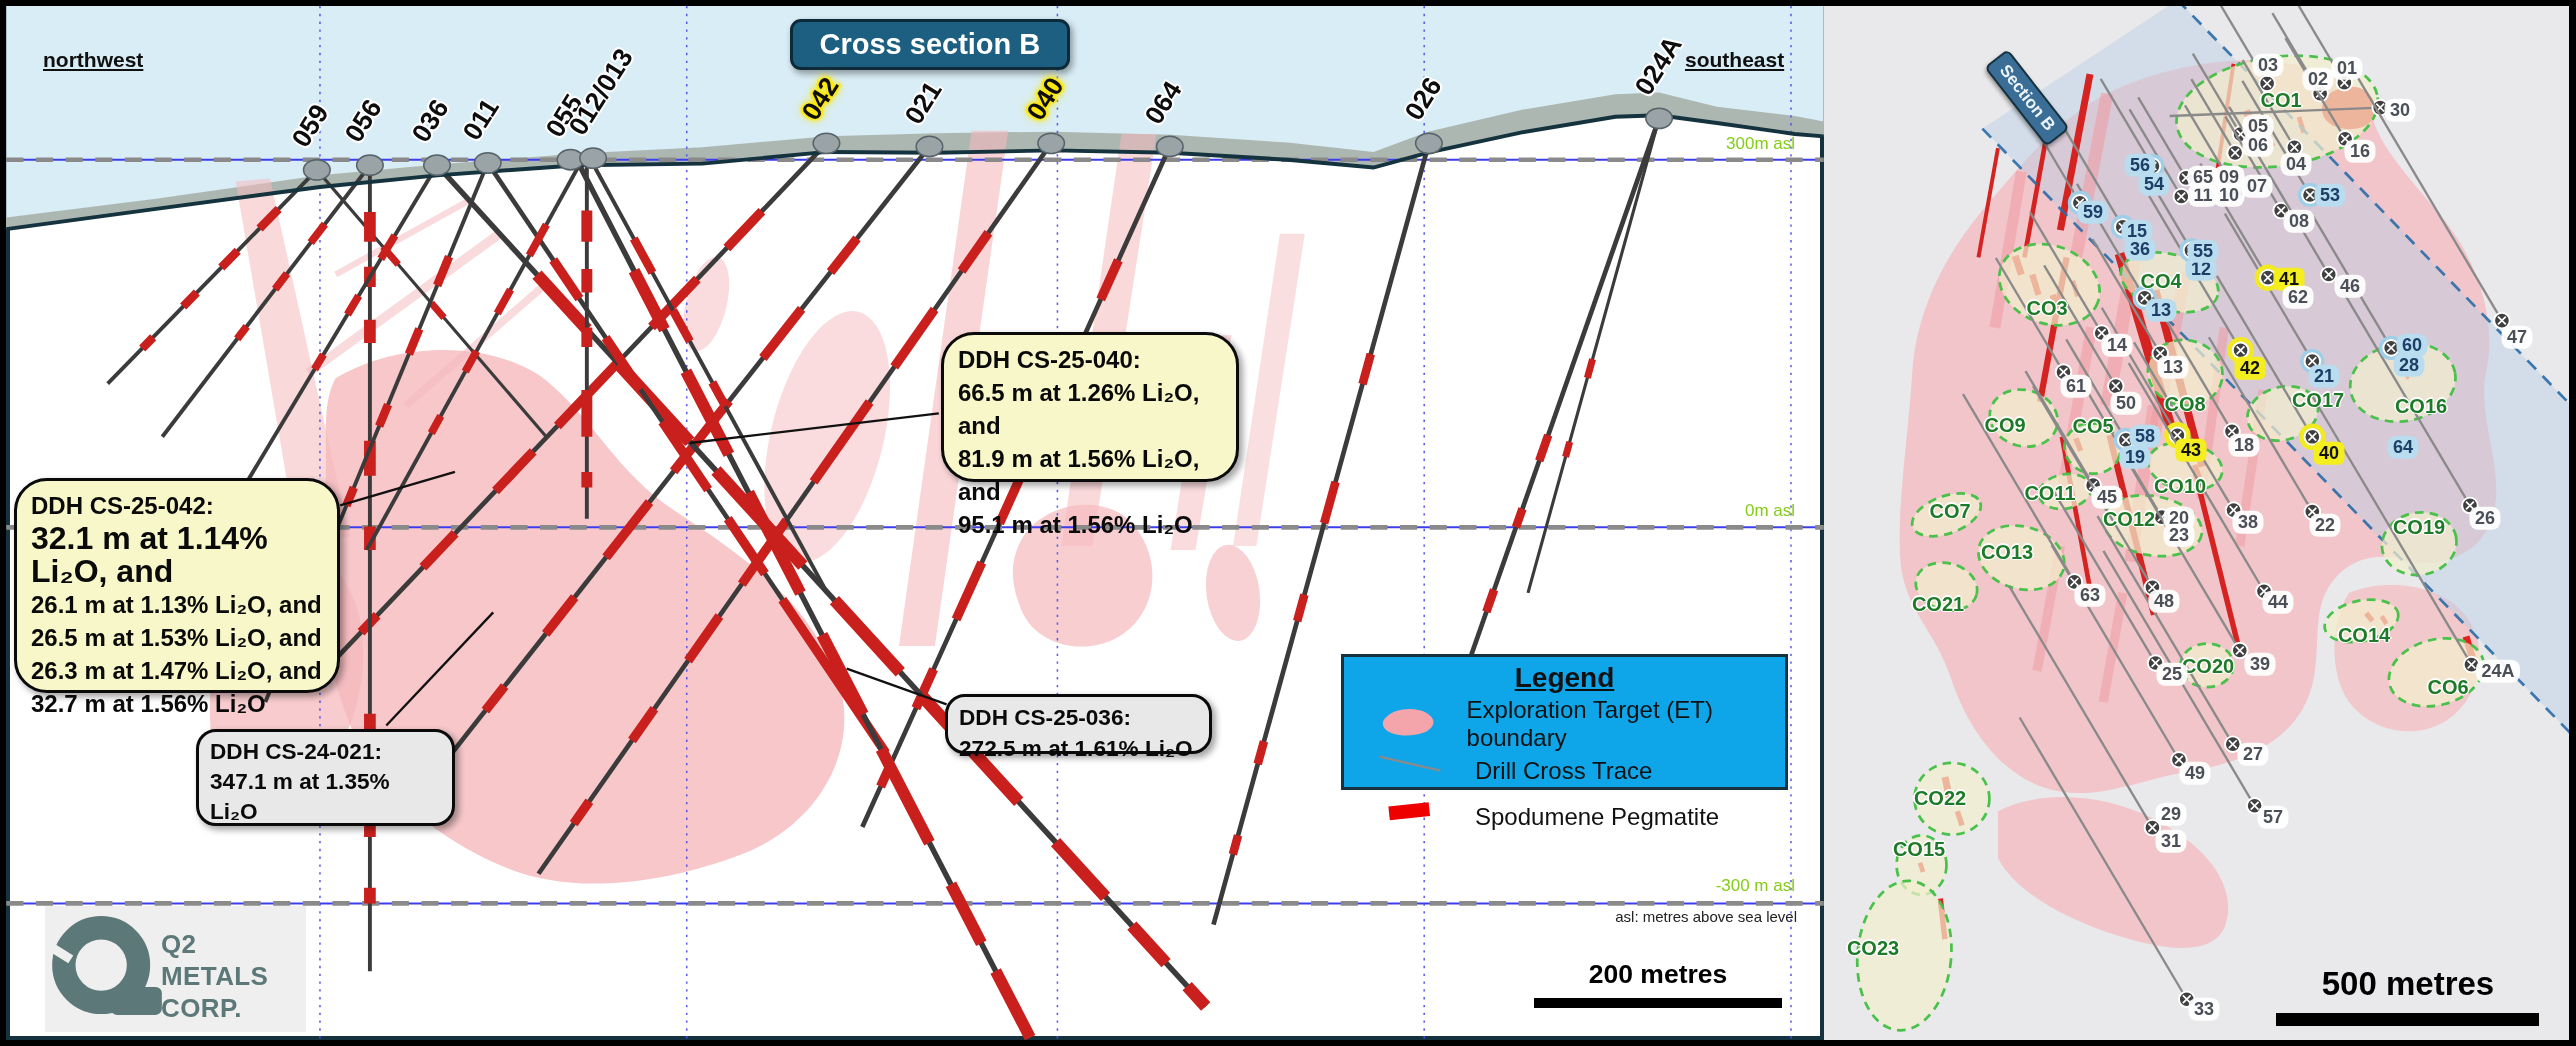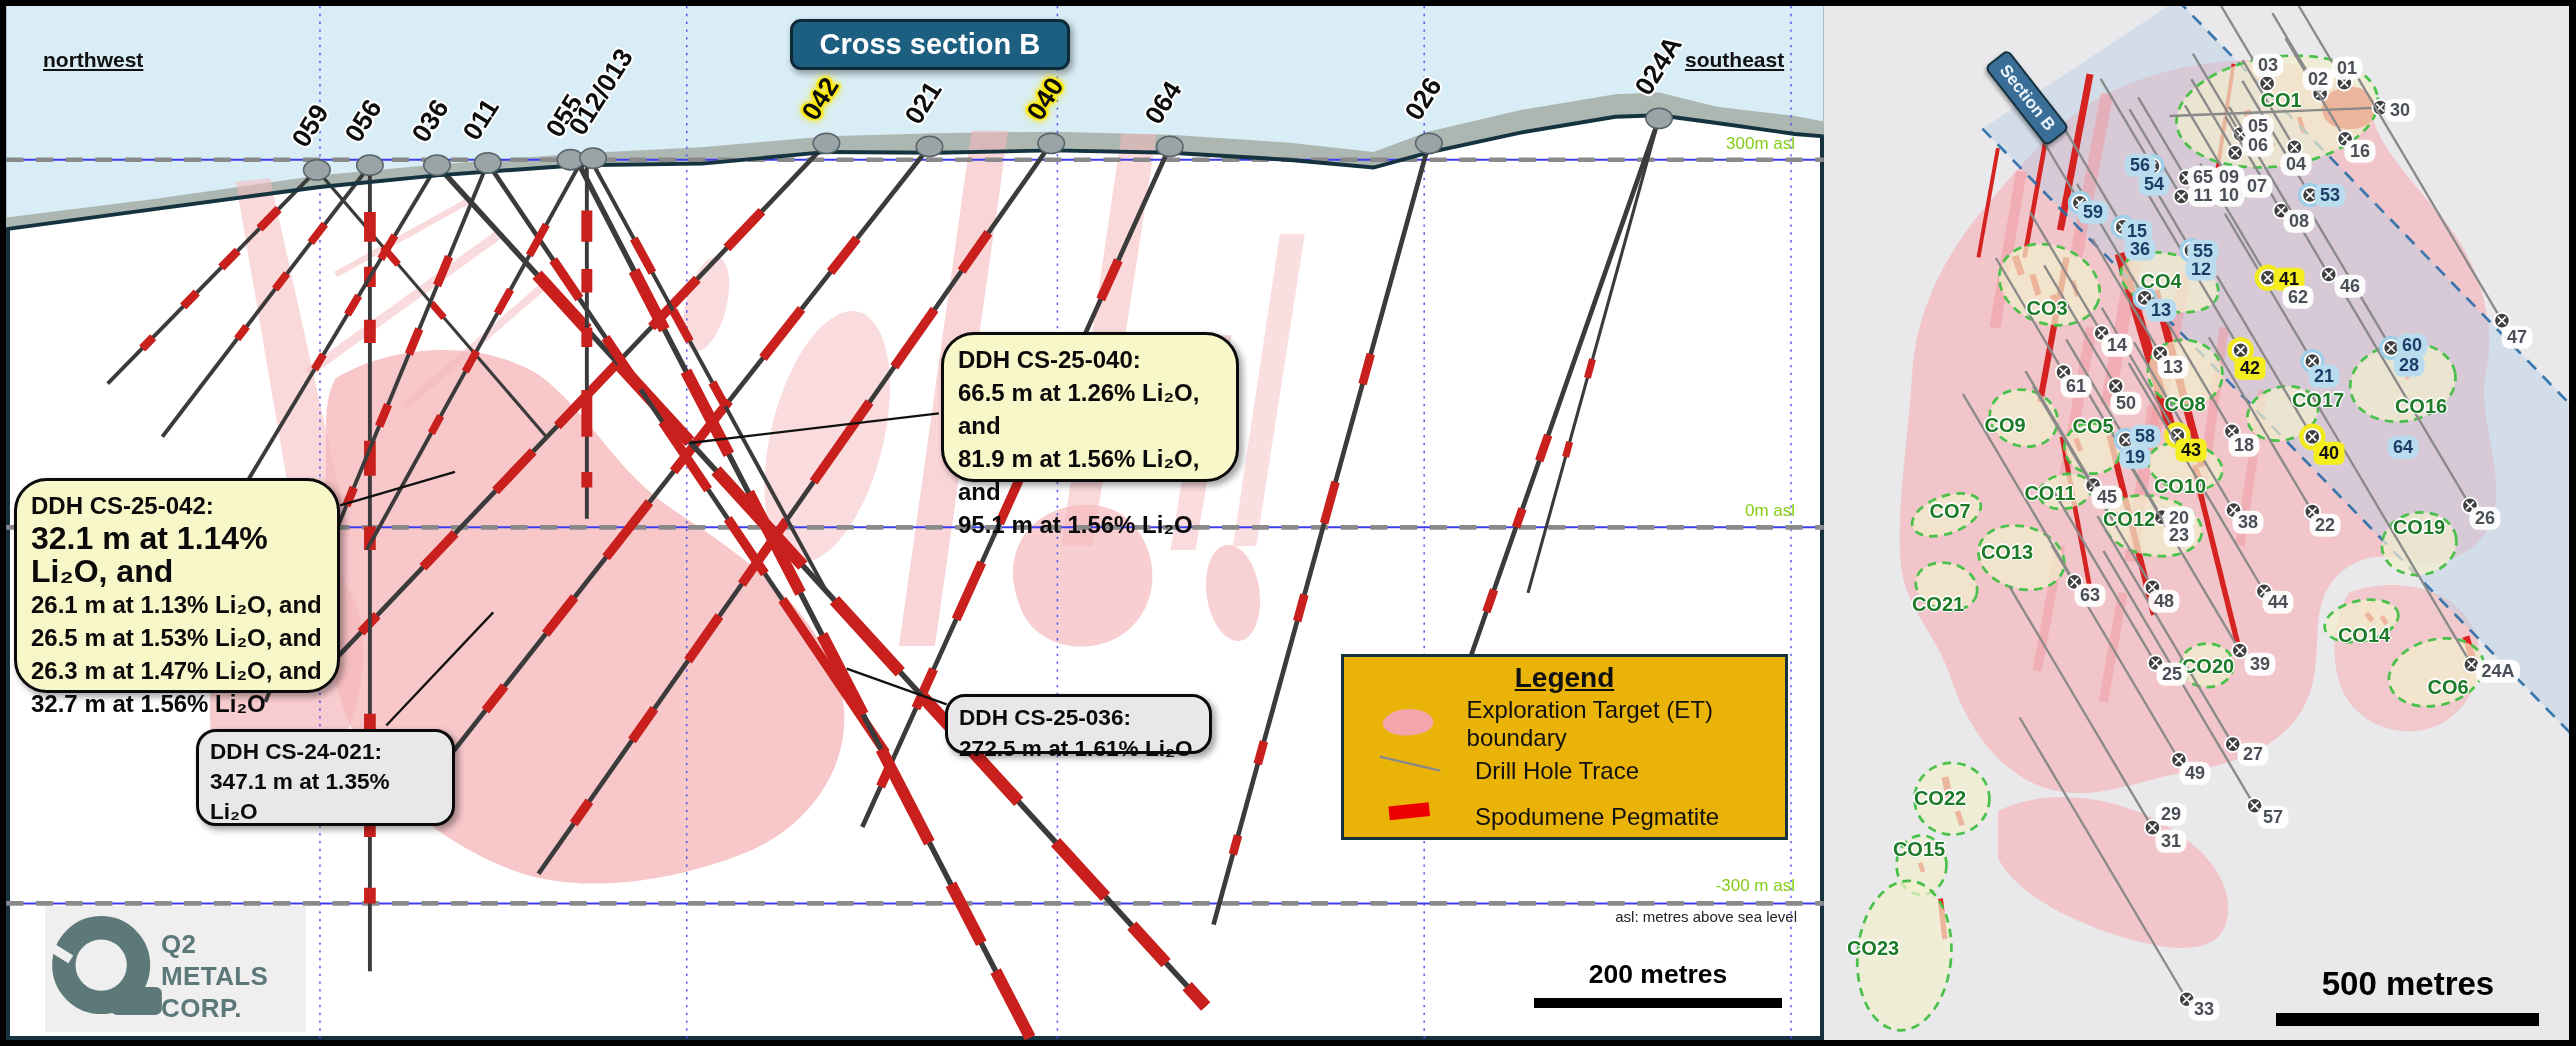--- a/index.html
+++ b/index.html
@@ -15,21 +15,21 @@
             font-size:29px;font-weight:600;padding:6.2px 26.5px;box-shadow:2.3px 3.1px 6.2px rgba(0,0,0,.35);}
   .elev{font-size:17px;color:#84cc16;transform:translateX(-100%);}
   .footnote{font-size:15px;color:#222;transform:translateX(-100%);}
   .callout{position:absolute;border:3.9px solid #0a0a0a;box-shadow:3.1px 3.9px 6.2px rgba(0,0,0,.35);
            box-sizing:border-box;color:#0a0a0a;}
   .callout.yellow{background:#f8f7c9;border-radius:33px;padding:7.8px 14px;}
   .callout.gray{background:#e8e8e8;border-radius:20px;padding:4.7px 11px;}
   .callout .t,.callout .ln{font-weight:bold;}
   .scalebar{position:absolute;background:#000;}
   .scaletext{font-weight:800;color:#000;transform:translateX(-50%);}
-  .legend{position:absolute;left:1341px;top:654px;width:447px;height:186px;background:#eab308;
+  .legend{position:absolute;left:1341px;top:654px;width:447px;height:136px;background:#0ea5e9;
           border:3.9px solid #16323f;box-sizing:border-box;}
   .legend .ttl{text-align:center;font-size:28px;font-weight:bold;text-decoration:underline;margin-top:4.7px;color:#111;}
   .legend .row{position:absolute;left:31px;display:flex;align-items:center;height:37px;}
   .legend .row .sw{width:86px;display:flex;justify-content:center;}
   .legend .row .lb{font-size:24px;color:#111;margin-left:14px;}
   .logo{position:absolute;left:45px;top:906px;width:261px;height:126px;background:#efefef;}
   .logo .txt{position:absolute;left:116px;top:22px;color:#5d7878;font-weight:800;font-size:26px;line-height:32px;letter-spacing:0.4px;}
   .holelbl-a{position:absolute;width:0;height:0;}
   .holelbl-a span{position:absolute;left:0;bottom:0;transform-origin:0 100%;transform:rotate(-58deg);
       font-size:26.5px;font-weight:bold;color:#0d0d0d;white-space:nowrap;
@@ -541,21 +541,21 @@
           </svg>
       </span>
       <span class="lb">Exploration Target (ET) boundary</span>
     </div>
     <div class="row" style="top:95px;">
       <span class="sw">
         <svg width="70" height="23.4" viewBox="0 0 90 30">
             <line x1="6" y1="6" x2="84" y2="24" stroke="#8a8a8a" stroke-width="3"></line>
           </svg>
       </span>
-      <span class="lb">Drill Hole Trace</span>
+      <span class="lb">Drill Cross Trace</span>
     </div>
     <div class="row" style="top:141px;">
       <span class="sw">
         <svg width="70" height="26.5" viewBox="0 0 90 34">
             <rect x="18" y="8" width="52" height="18" fill="#ee0000" transform="rotate(-6 44 17)"></rect>
           </svg>
       </span>
       <span class="lb">Spodumene Pegmatite</span>
     </div>
   </div>

